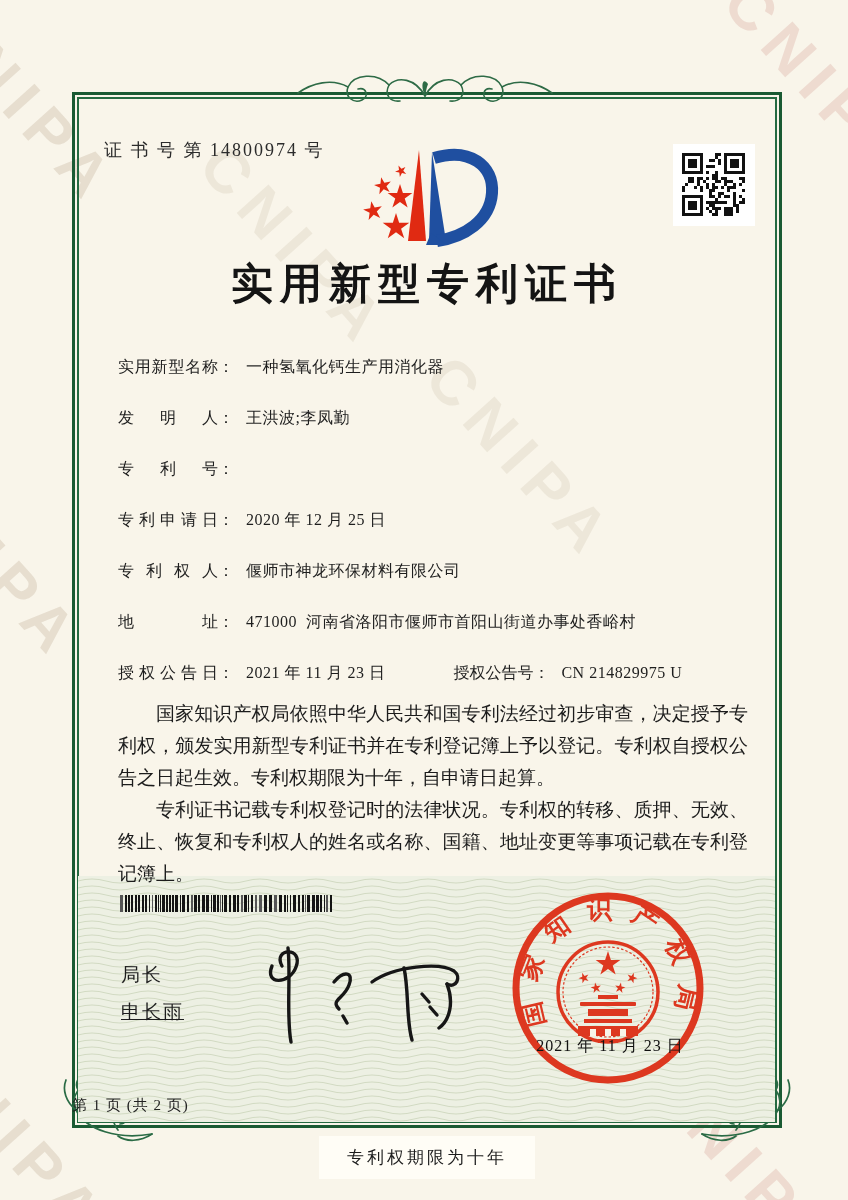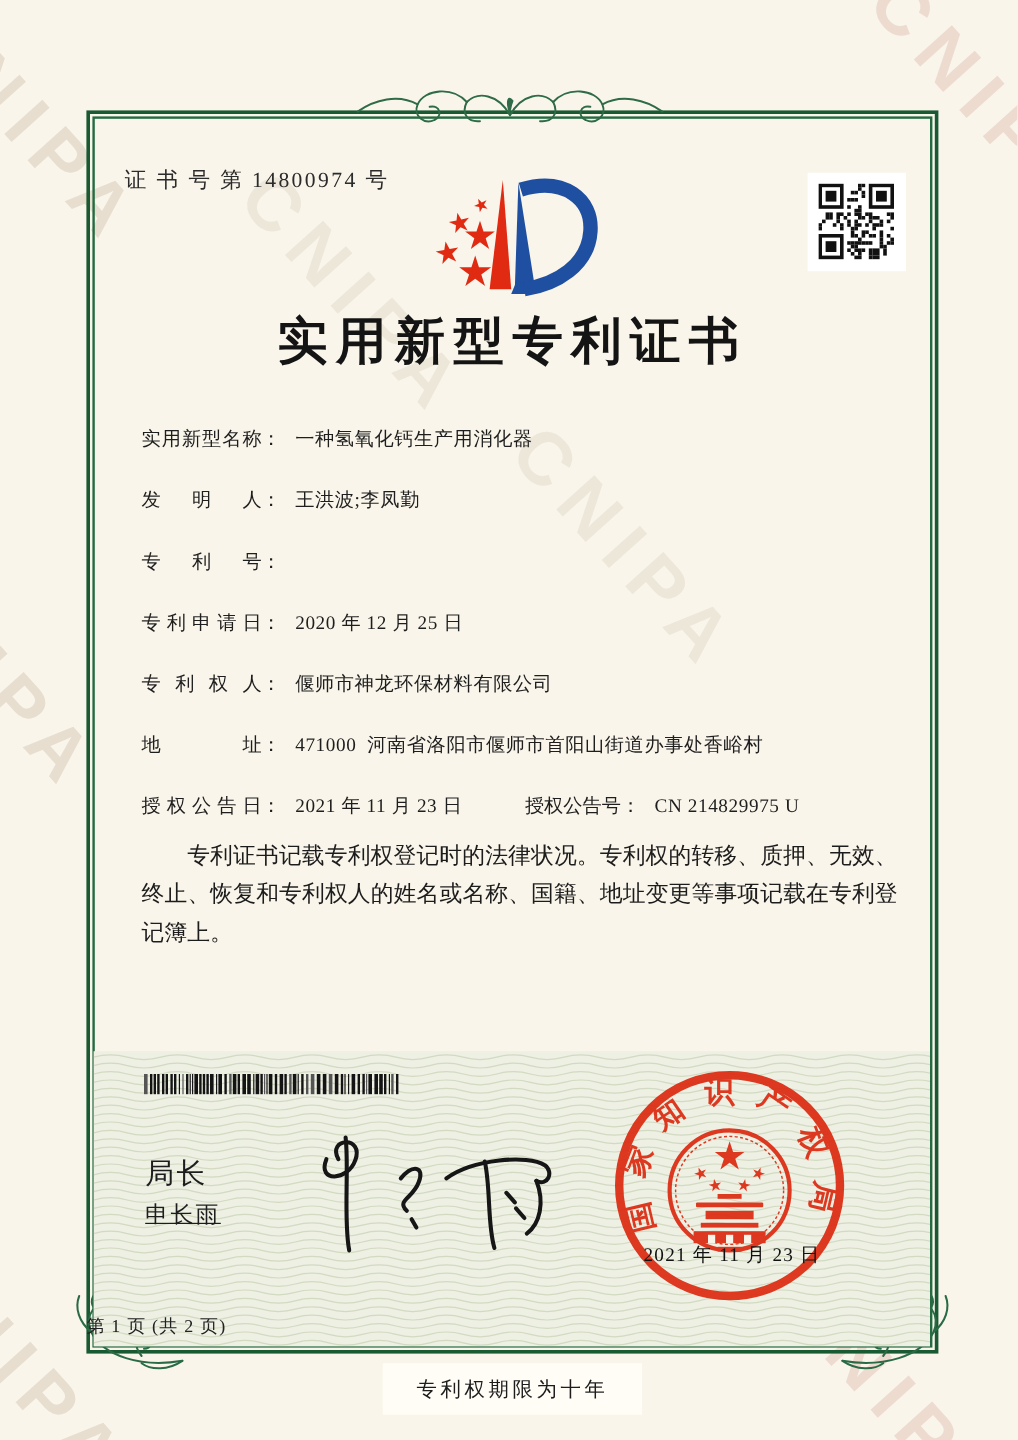--- a/index.html
+++ b/index.html
@@ -29,34 +29,34 @@
 
   .title{position:absolute;left:72px;top:256px;width:710px;text-align:center;
          font-size:42px;font-weight:bold;letter-spacing:7px;color:#141414;}
 
   .fields{position:absolute;left:118px;top:354px;width:640px;display:flex;flex-direction:column;gap:26px;}
   .frow{display:flex;font-size:16px;line-height:25px;height:25px;white-space:nowrap;}
   .flabel{display:inline-block;width:100px;text-align:justify;text-align-last:justify;color:#1e1e1e;}
   .fcolon{margin-right:12px;color:#1e1e1e;}
   .fvalue{color:#1e1e1e;letter-spacing:.5px;}
   .fpair2{margin-left:52px;display:flex;}
-  .fpair2 .flabel{width:auto;text-align-last:auto;}
+  .fpair2 .flabel{width:auto;text-align-last:auto;margin-left:16px;}
 
   .body-text{position:absolute;left:118px;top:698px;width:630px;font-size:19px;
              line-height:1.68;text-align:justify;color:#1c1c1c;}
   .body-text p{margin:0;text-indent:2em;}
 
   
   .band{position:absolute;left:78px;top:876px;width:697px;height:246px;background:#edf0e3;overflow:hidden;}
   .band svg{position:absolute;left:0;top:0;}
 
   .barcode{position:absolute;left:120px;top:895px;width:216px;height:17px;}
 
   .officer{position:absolute;left:121px;top:962px;font-family:"Liberation Sans",sans-serif;
-           font-size:24px;color:#1d1d1d;letter-spacing:2px;text-align:right;}
+           font-size:19px;color:#1d1d1d;letter-spacing:2px;text-align:right;}
   .officer-name{position:absolute;left:121px;top:999px;font-family:"Liberation Sans",sans-serif;
            font-size:19px;color:#1d1d1d;letter-spacing:2px;text-decoration:underline;}
 
   .sig{position:absolute;left:242px;top:944px;width:232px;height:104px;}
 
   .seal{position:absolute;left:510px;top:890px;width:200px;height:200px;z-index:3;}
   .seal-text{font-size:25px;font-weight:bold;letter-spacing:17px;fill:#dd2f16;font-family:"Liberation Serif",serif;}
   .seal-date{position:absolute;left:505px;top:1036px;width:210px;text-align:center;
              font-size:16px;color:#111;letter-spacing:1px;z-index:4;}
 
@@ -302,20 +302,21 @@
         <span class="fvalue">2021 年 11 月 23 日</span>
         <span class="fpair2">
           <span class="flabel">授权公告号</span>
             <span class="fcolon">：</span>
           <span class="fvalue">CN 214829975 U</span>
         </span>
       </div>
     </div>
 
     <div class="body-text">
+      <p>国家知识产权局依照中华人民共和国专利法经过初步审查，决定授予专利权，颁发实用新型专利证书并在专利登记簿上予以登记。专利权自授权公告之日起生效。专利权期限为十年，自申请日起算。</p>
       <p>专利证书记载专利权登记时的法律状况。专利权的转移、质押、无效、终止、恢复和专利权人的姓名或名称、国籍、地址变更等事项记载在专利登记簿上。</p>
     </div>
 
     <svg class="barcode" id="barcode">
         <rect x="0" y="0" width="3" height="17" fill="#555"></rect>
         <rect x="5" y="0" width="2" height="17" fill="#141414"></rect>
         <rect x="8" y="0" width="2" height="17" fill="#141414"></rect>
         <rect x="11" y="0" width="2" height="17" fill="#141414"></rect>
         <rect x="15" y="0" width="2" height="17" fill="#141414"></rect>
         <rect x="18" y="0" width="2" height="17" fill="#141414"></rect>

